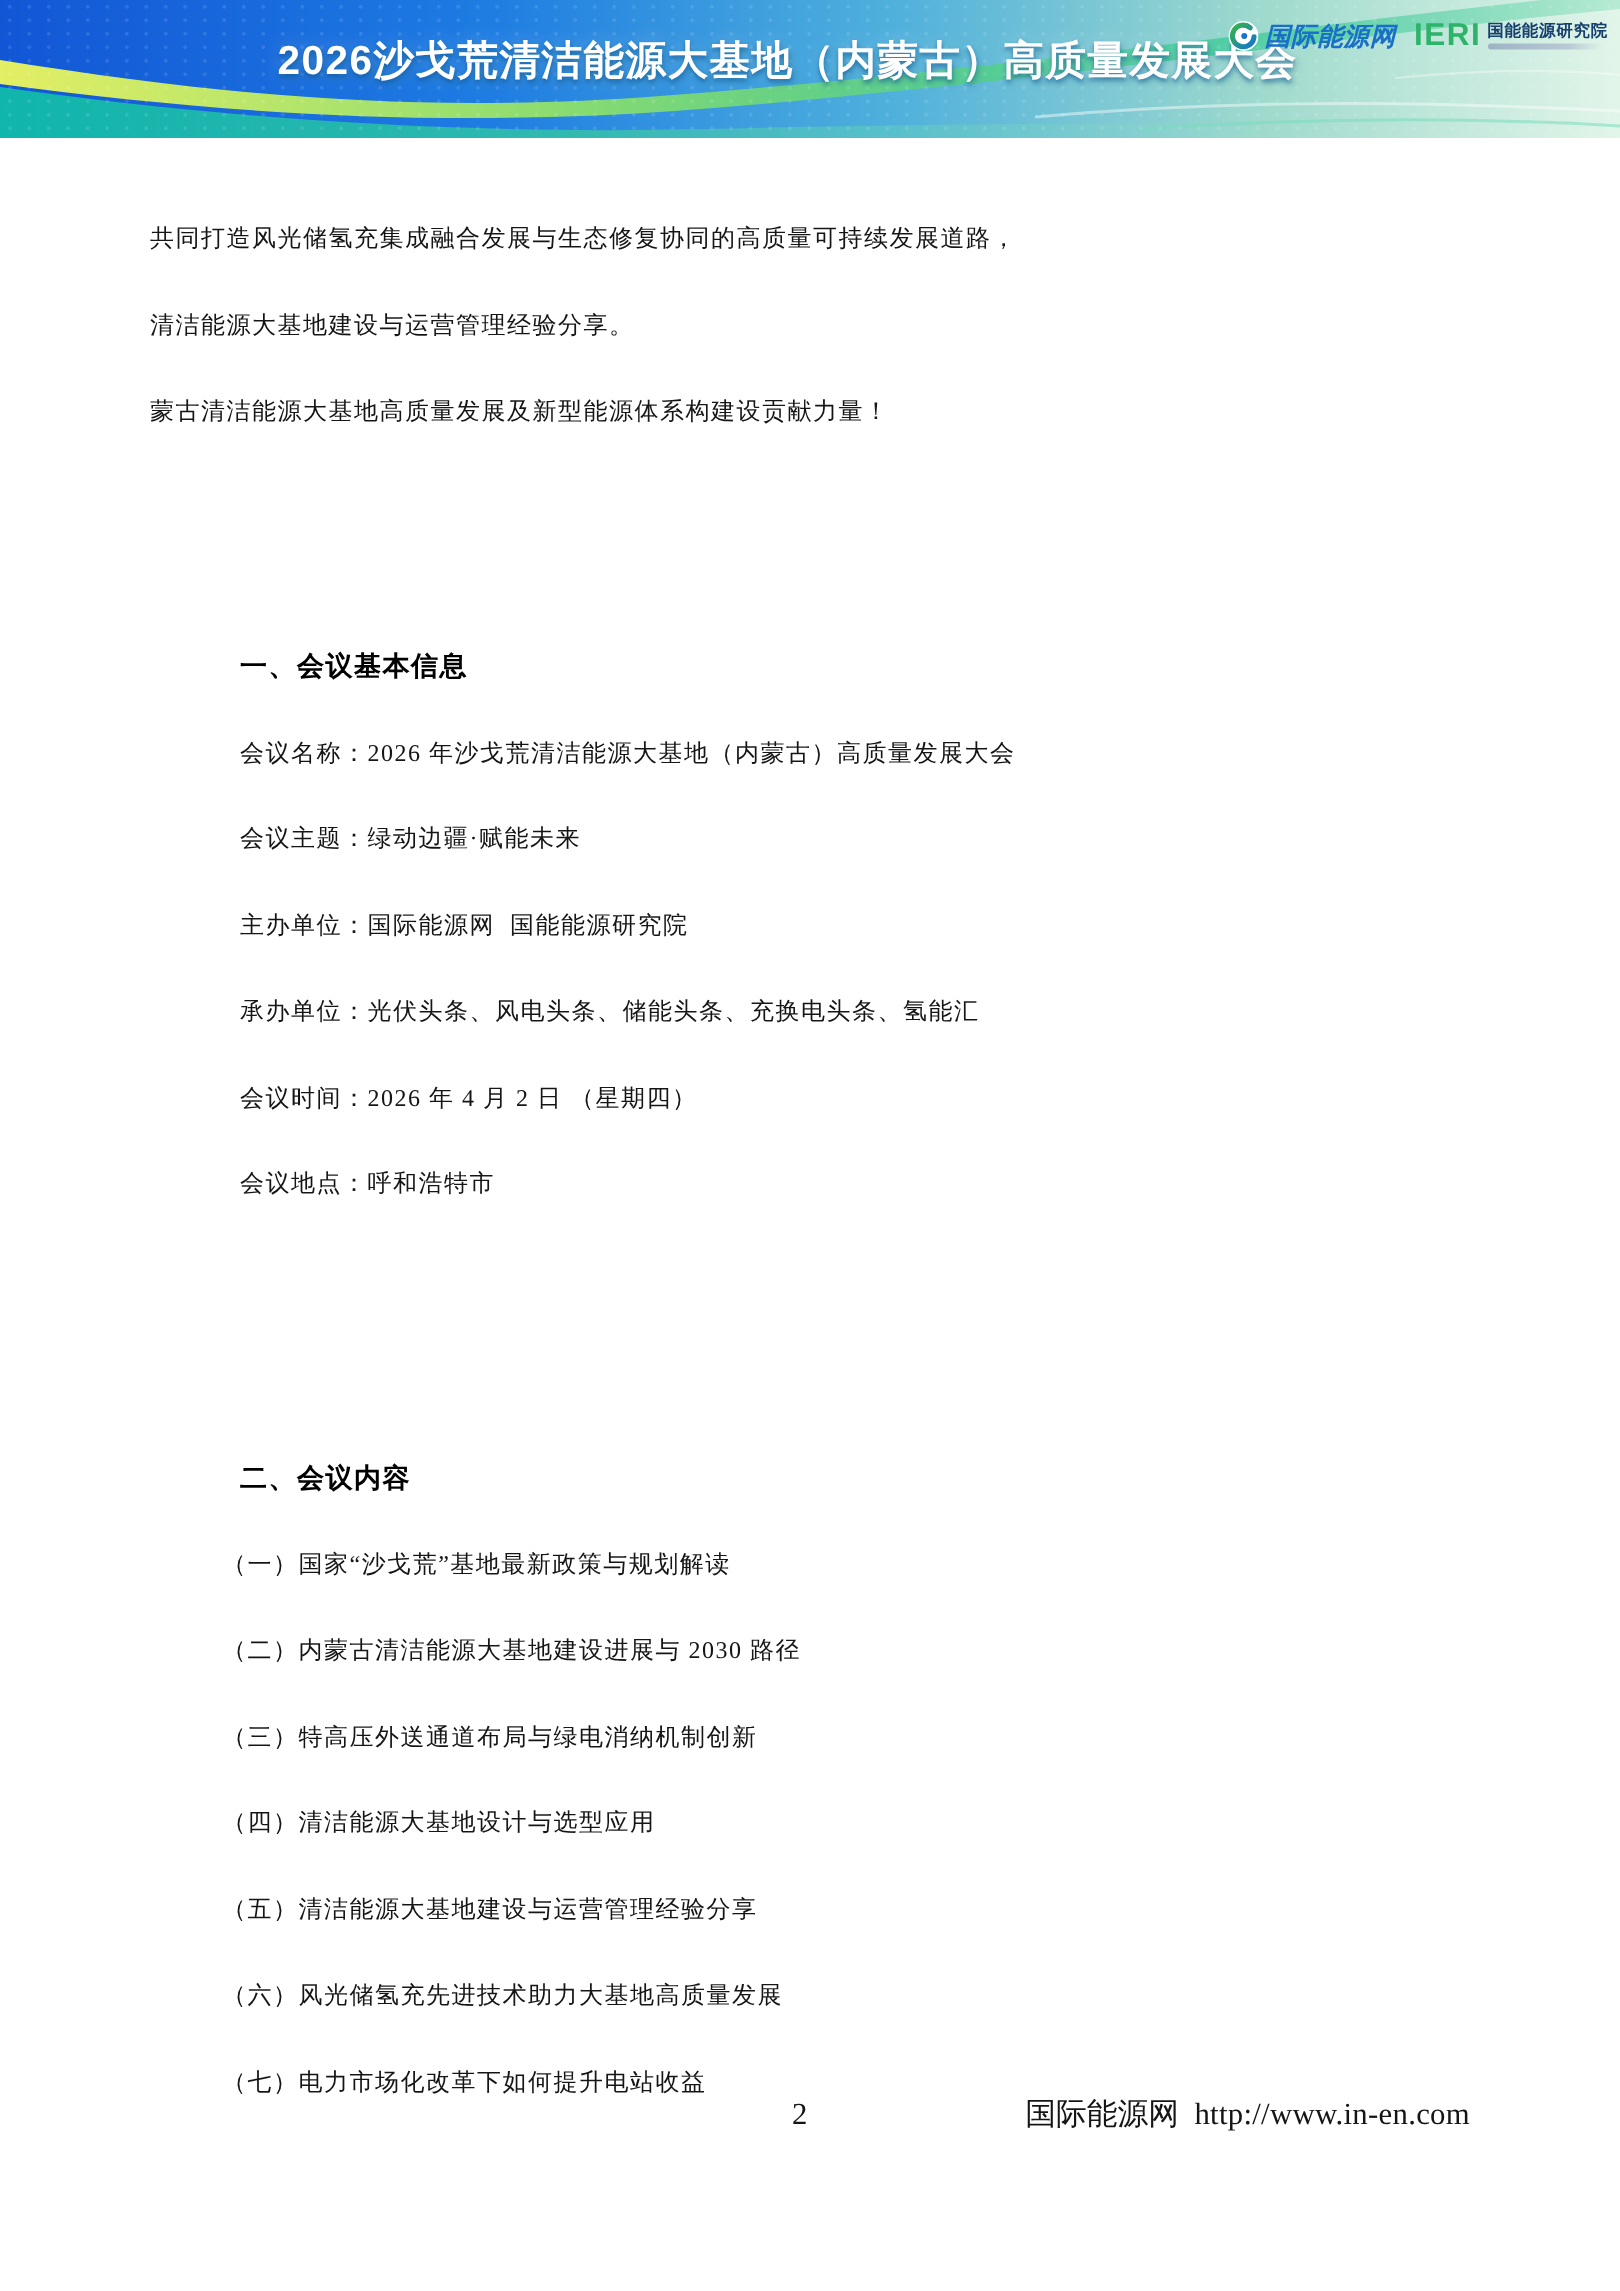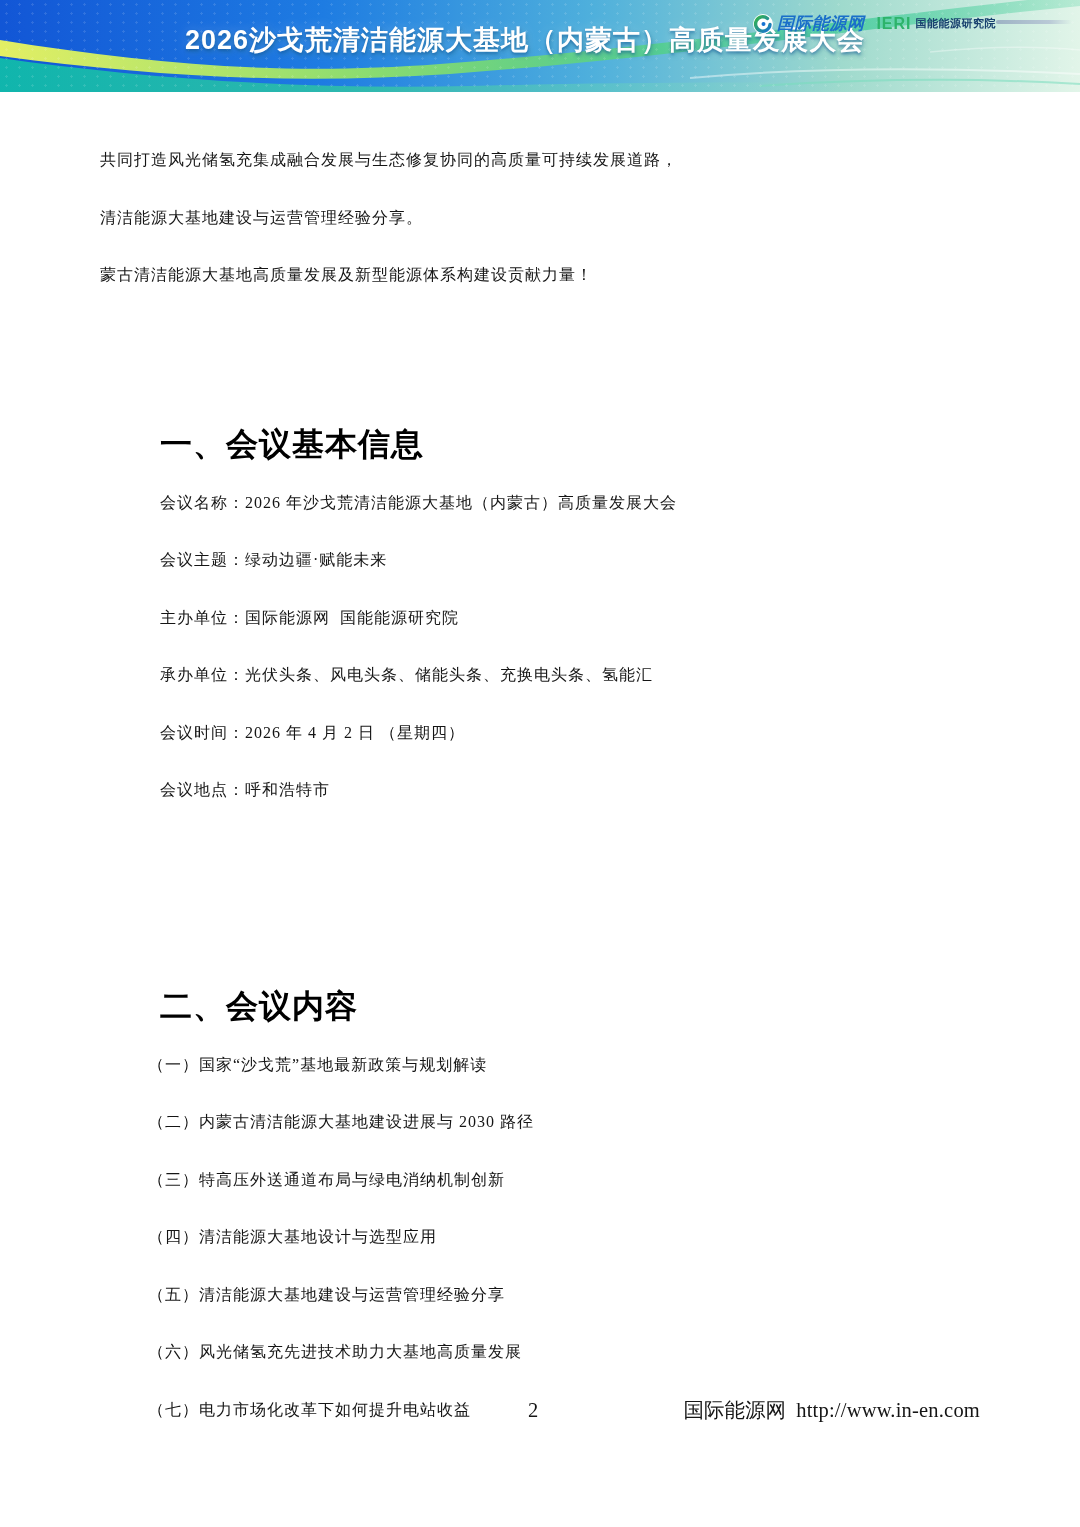--- a/index.html
+++ b/index.html
@@ -24,40 +24,40 @@
   }
   .banner-logos{position:absolute;top:12px;right:8px;display:flex;align-items:center;gap:12px;z-index:4;}
   .logo-inen{display:flex;align-items:center;gap:4px;}
   .logo-inen .inen-text{
     font-family:"Liberation Sans","DejaVu Sans",sans-serif;font-weight:800;font-style:italic;
     font-size:17px;color:#1a6fc9;letter-spacing:.5px;white-space:nowrap;
   }
   .logo-ieri{display:flex;align-items:center;gap:4px;}
   .ieri-abbr{
     font-family:"Liberation Sans","DejaVu Sans",sans-serif;font-weight:900;
-    font-size:16px;color:#2db36a;letter-spacing:1px;
+    font-size:21px;color:#2db36a;letter-spacing:1px;
   }
-  .ieri-col{display:flex;line-height:1;}
+  .ieri-col{display:flex;flex-direction:column;line-height:1;}
   .ieri-name{
     font-family:"Liberation Sans","DejaVu Sans",sans-serif;font-weight:800;
     font-size:11px;color:#17406e;letter-spacing:.5px;white-space:nowrap;
   }
   .ieri-sub{margin-top:2px;height:4px;width:76px;border-radius:2px;
     background:linear-gradient(90deg,#9db3c4,#b9c9d6 70%,rgba(185,201,214,0));}
   
   .block{position:absolute;left:100px;width:880px;}
   .line{
     margin:0;font-size:16px;line-height:57.5px;letter-spacing:1px;white-space:pre-wrap;
   }
   .intro{top:131px;}
   .indent-first{text-indent:52px;}
   .sec1{top:416px;}
-  .sec2{top:978px;}
+  .sec2{top:957px;}
   .sec-heading{
-    margin:0;padding-left:60px;font-size:32px;line-height:57.5px;letter-spacing:1px;
+    margin:0;padding-left:60px;font-size:18px;line-height:57.5px;letter-spacing:1px;
     font-family:"Liberation Sans","DejaVu Sans",sans-serif;font-weight:700;color:#000;
     white-space:pre-wrap;
   }
   .info-line{padding-left:60px;}
   .agenda-line{padding-left:48px;}
   
   .footer{position:absolute;top:1393px;left:0;width:1080px;height:34px;font-size:20.5px;}
   .page-num{position:absolute;left:528px;top:0;line-height:34px;}
   .footer-site{position:absolute;right:100px;top:0;line-height:34px;white-space:pre;}
   .footer-site .url{letter-spacing:.2px;}

